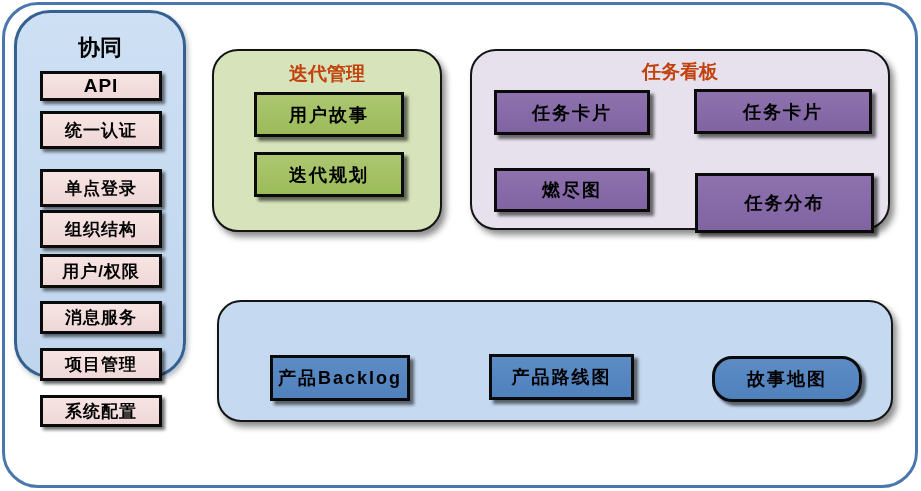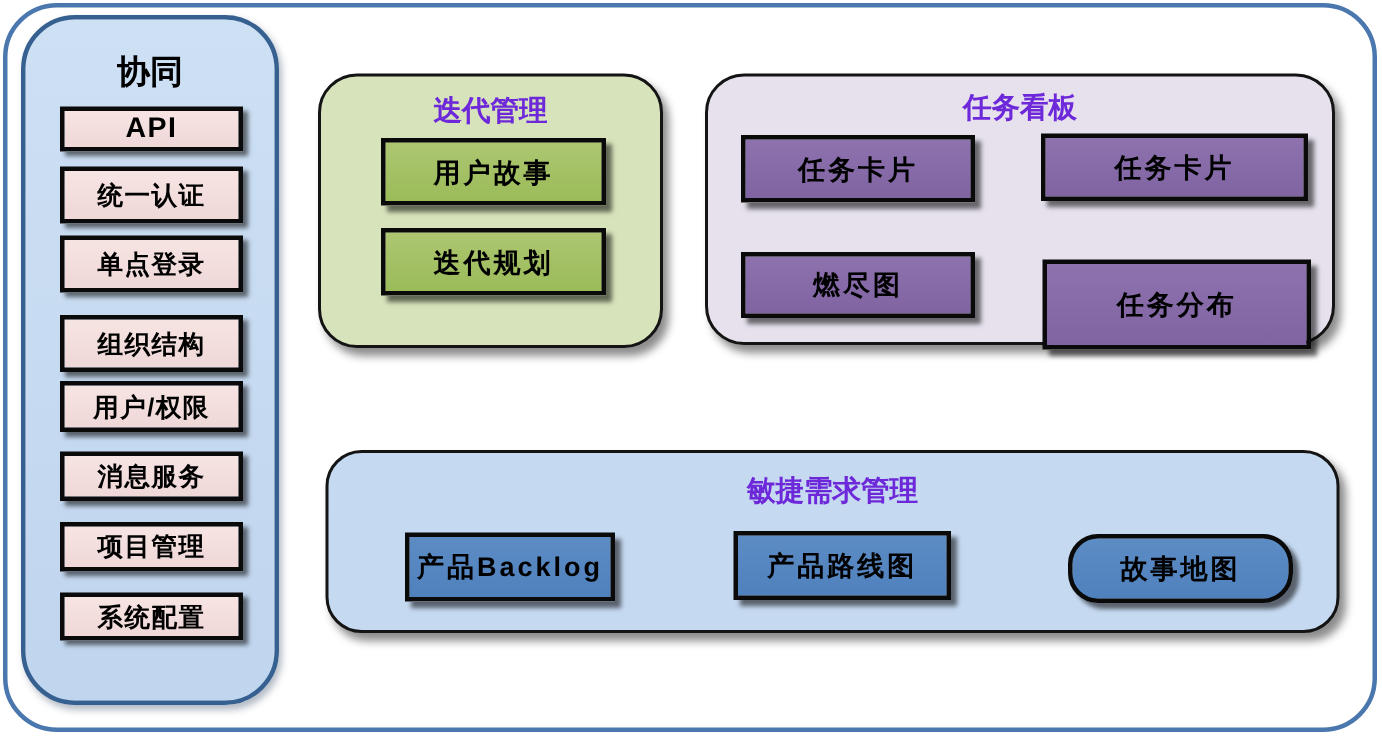--- a/index.html
+++ b/index.html
@@ -17,21 +17,21 @@
   .outer-frame {
     position: absolute;
     left: 2px; top: 2px; right: 3px; bottom: 3px;
     border: 3px solid #4a78ae;
     border-radius: 36px;
   }
   
   .sidebar {
     position: absolute;
     left: 14px; top: 10px;
-    width: 172px; height: 460px;
+    width: 172px; height: 368px;
     background: linear-gradient(#cde0f4, #c0d5ee);
     border: 3px solid #36608f;
     border-radius: 36px;
     box-shadow: 2px 3px 5px rgba(40, 60, 90, 0.35);
   }
   .sidebar-title {
     position: absolute;
     top: 20px; left: 0; width: 100%;
     text-align: center;
     font-size: 22px;
@@ -49,39 +49,39 @@
     align-items: center;
     justify-content: center;
     font-family: "Liberation Sans", serif; 
     font-weight: bold;
     font-size: 17px;
     color: #000;
     letter-spacing: 1px;
   }
   .si0 { top: 58px;  height: 30px; font-size: 19px; }
   .si1 { top: 98px;  height: 38px; }
-  .si2 { top: 144px; height: 38px; }
+  .si2 { top: 156px; height: 38px; }
   .si3 { top: 197px; height: 38px; }
   .si4 { top: 241px; height: 34px; }
   .si5 { top: 288px; height: 33px; }
   .si6 { top: 335px; height: 33px; }
   .si7 { top: 382px; height: 32px; }
   
   .panel {
     position: absolute;
     border: 2px solid #141414;
     box-shadow: 4px 5px 6px rgba(0, 0, 0, 0.45);
   }
   .panel-title {
     position: absolute;
     left: 0; width: 100%;
     text-align: center;
     font-weight: bold;
     font-size: 19px;
-    color: #6d28d9;
+    color: #c2410c;
     font-family: "Liberation Sans", sans-serif;
   }
   .panel-iteration {
     left: 212px; top: 49px;
     width: 230px; height: 183px;
     border-radius: 26px;
     background: #d7e4bb;
   }
   .panel-taskboard {
     left: 470px; top: 49px;
@@ -150,18 +150,17 @@
 
   <div class="panel panel-taskboard">
     <div class="panel-title" style="top: 8px;">任务看板</div>
     <div class="module-box box-purple tb0">任务卡片</div>
     <div class="module-box box-purple tb1">任务卡片</div>
     <div class="module-box box-purple tb2">燃尽图</div>
     <div class="module-box box-purple tb3">任务分布</div>
   </div>
 
   <div class="panel panel-requirements">
-    <div class="panel-title" style="top: 12px;">敏捷需求管理</div>
     <div class="module-box box-blue rb0">产品Backlog</div>
     <div class="module-box box-blue rb1">产品路线图</div>
     <div class="module-box box-blue rb2">故事地图</div>
   </div>
 </div>
 
 </body></html>

